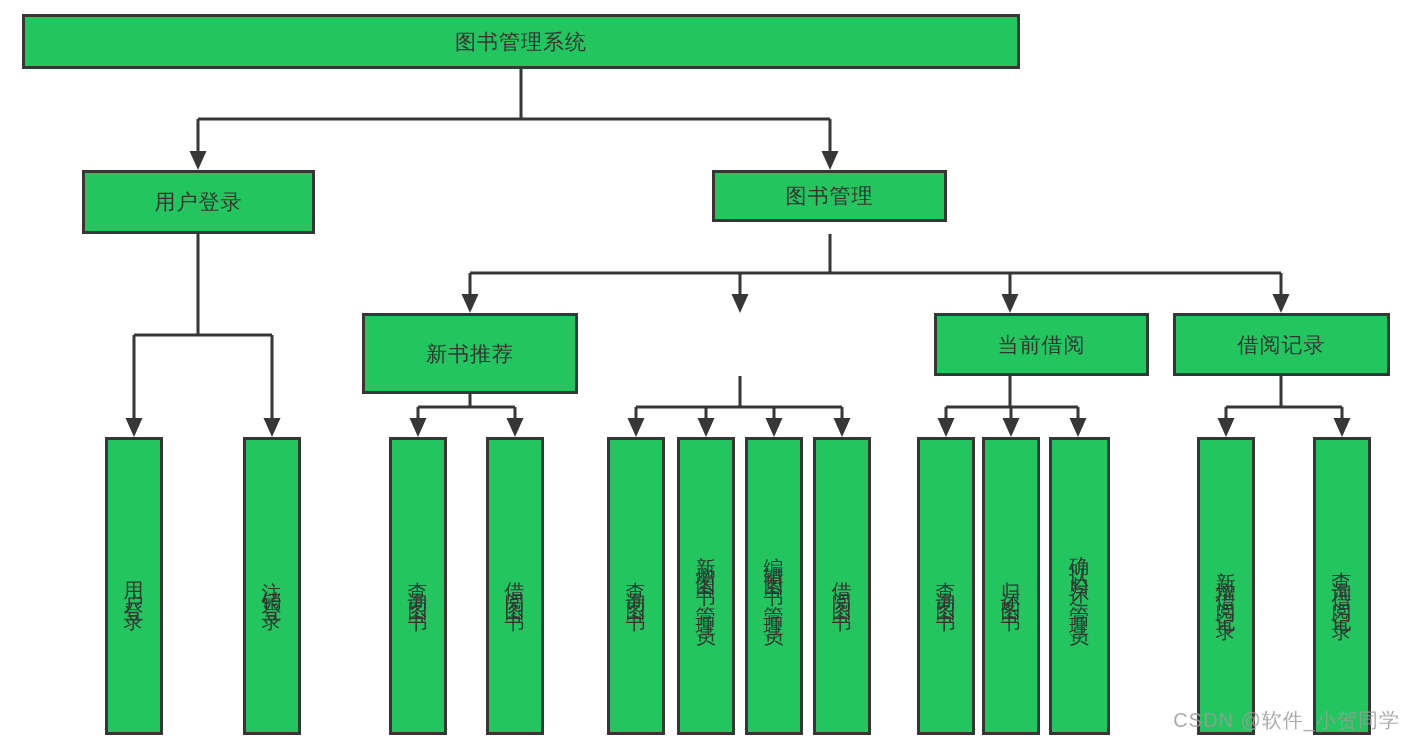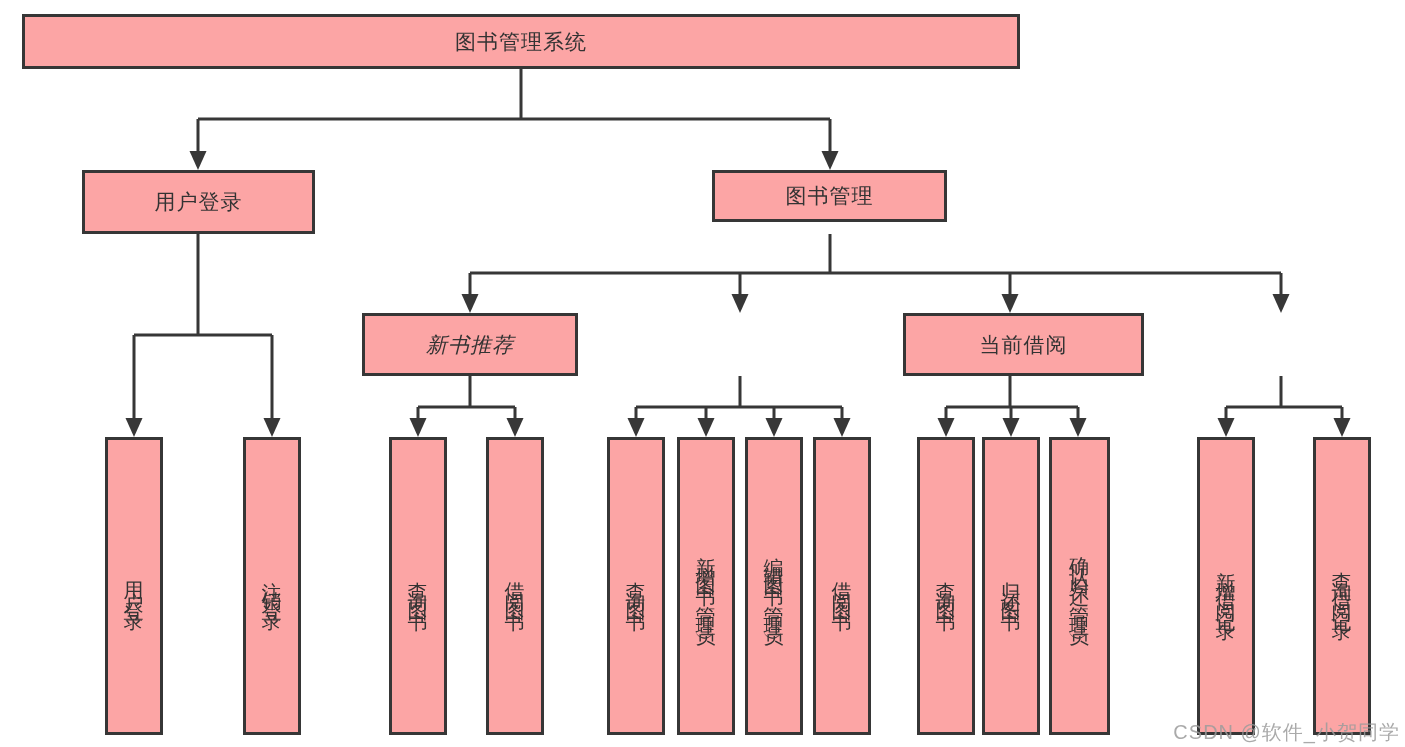--- a/index.html
+++ b/index.html
@@ -19,21 +19,21 @@
   .connectors {
     position: absolute;
     left: 0;
     top: 0;
     z-index: 1;
   }
   .box {
     position: absolute;
     box-sizing: border-box;
     border: 3px solid #363636;
-    background: #fca5a5;
+    background: #22c55e;
     display: flex;
     align-items: center;
     justify-content: center;
     z-index: 2;
     color: #333333;
   }
   .box.h-label {
     font-size: 21px;
     letter-spacing: 1px;
     white-space: nowrap;
@@ -47,21 +47,21 @@
     writing-mode: vertical-rl;
     text-orientation: mixed;
     font-size: 20px;
     letter-spacing: 10px;
     line-height: 1;
     white-space: nowrap;
   }
   .watermark {
     position: absolute;
     right: 5px;
-    bottom: 1px;
+    bottom: 13px;
     z-index: 3;
     font-size: 20px;
     color: rgba(155, 155, 155, 0.85);
     letter-spacing: 1px;
     white-space: nowrap;
   }
 </style>
 </head>
 <body>
 
@@ -101,22 +101,23 @@
     <path d="M1281 376 V407 M1226 407 H1342 M1226 407 V422 M1342 407 V422" stroke="#373737" stroke-width="3" fill="none"></path>
     <polygon points="1217.5,418 1234.5,418 1226,437" fill="#373737"></polygon>
     <polygon points="1333.5,418 1350.5,418 1342,437" fill="#373737"></polygon>
   </svg>
 
   <div class="box h-label" style="left:22px; top:14px; width:998px; height:55px;">图书管理系统</div>
 
   <div class="box h-label" style="left:82px; top:170px; width:233px; height:64px;">用户登录</div>
   <div class="box h-label" style="left:712px; top:170px; width:235px; height:52px;">图书管理</div>
 
-  <div class="box h-label" style="left:362px; top:313px; width:216px; height:63px;font-style:italic;">新书推荐</div>
-  <div class="box h-label" style="left:903px; top:313px; width:241px; height:63px;">当前借阅</div>
+  <div class="box h-label" style="left:362px; top:313px; width:216px; height:81px;">新书推荐</div>
+  <div class="box h-label" style="left:934px; top:313px; width:215px; height:63px;">当前借阅</div>
+  <div class="box h-label" style="left:1173px; top:313px; width:217px; height:63px;">借阅记录</div>
 
   <div class="box leaf" style="left:105px;">
     <span>用户登录</span>
   </div>
   <div class="box leaf" style="left:243px;">
     <span>注销登录</span>
   </div>
 
   <div class="box leaf" style="left:389px;">
     <span>查询图书</span>

